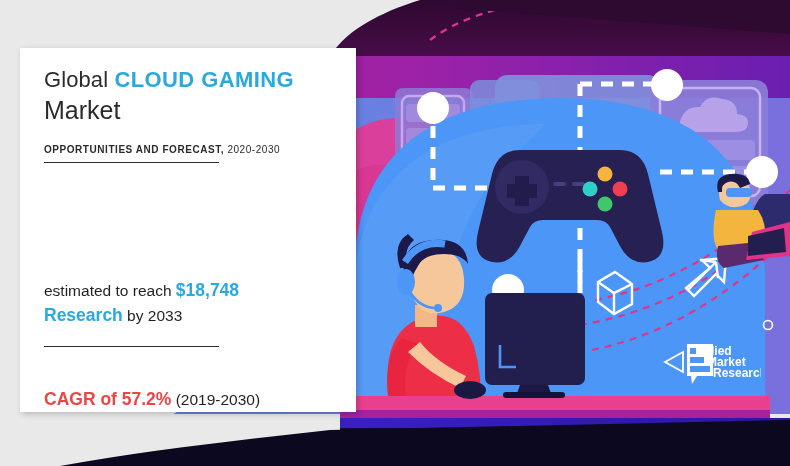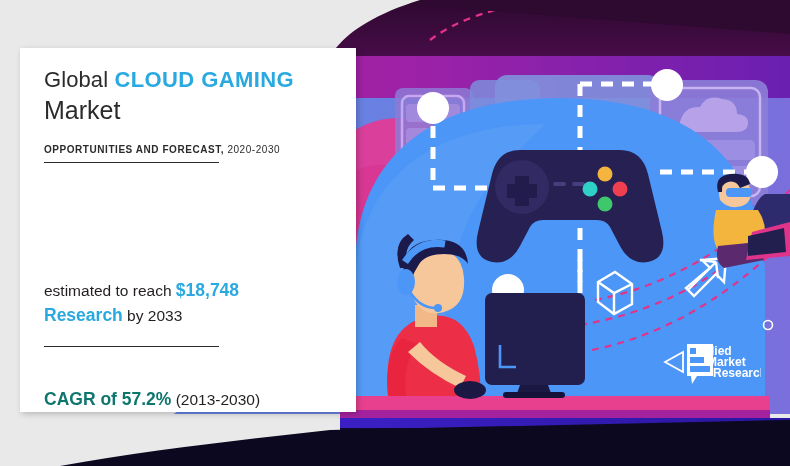--- a/index.html
+++ b/index.html
@@ -114,21 +114,21 @@
     height: 1px;
     background: #2b2b2b;
   }
 
   .stat-text2 {
     font-size: 15.5px;
     line-height: 24px;
     color: #231f20;
   }
   .stat-text2 .big {
-    color: #0f766e;
+    color: #ef4444;
     font-weight: 700;
     font-size: 17.5px;
   }
 
   
   .logo {
     position: absolute;
     left: 663px;
     top: 340px;
     width: 98px;
@@ -316,21 +316,21 @@
 
       <div class="subtitle"><span class="sub-strong">OPPORTUNITIES AND FORECAST,</span><span> 2020-2030</span></div>
       <div class="rule"></div>
     </div>
 
     <div class="stat-block">
       <div class="stat-text"><br><span>estimated to reach </span><span class="big">$18,748</span><br><span class="big">Research</span><span> by 2033</span></div>
 
       <div class="divider-mid"></div>
 
-      <div class="stat-text2"><br><span class="big">CAGR of 57.2%</span><span> (2013-2030)</span></div>
+      <div class="stat-text2"><br><span class="big">CAGR of 57.2%</span><span> (2019-2030)</span></div>
     </div>
   </div>
 
   <svg class="logo" viewBox="0 0 98 48">
     <path d="M 2 22 L 20 12 L 20 32 Z" fill="none" stroke="#ffffff" stroke-width="1.8"></path>
     <path d="M 24 4 L 50 4 L 50 36 L 34 36 L 29 44 L 28 36 L 24 36 Z" fill="#ffffff"></path>
     <rect x="27" y="8" width="6" height="6" fill="#4c96f7"></rect>
     <rect x="27" y="17" width="14" height="6" fill="#4c96f7"></rect>
     <rect x="27" y="26" width="20" height="6" fill="#4c96f7"></rect>
     <text x="36" y="15" font-family="Liberation Sans, sans-serif" font-size="12" font-weight="700" fill="#ffffff">Allied</text>

